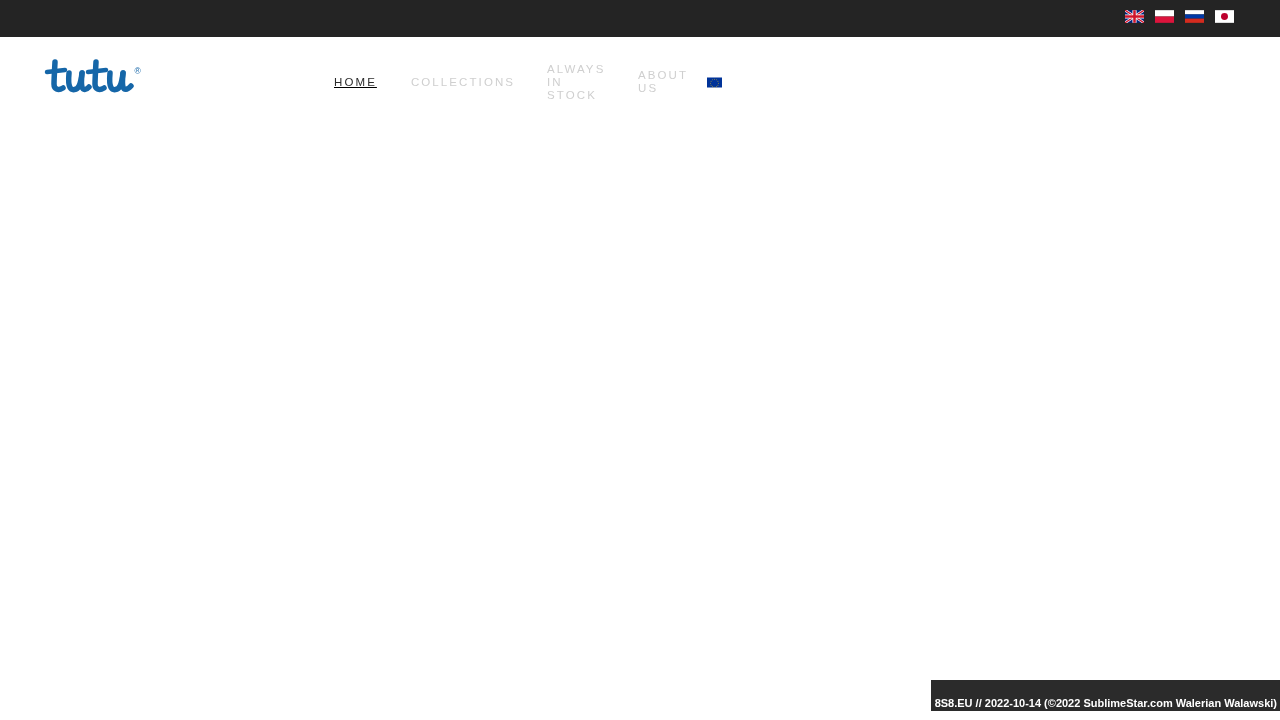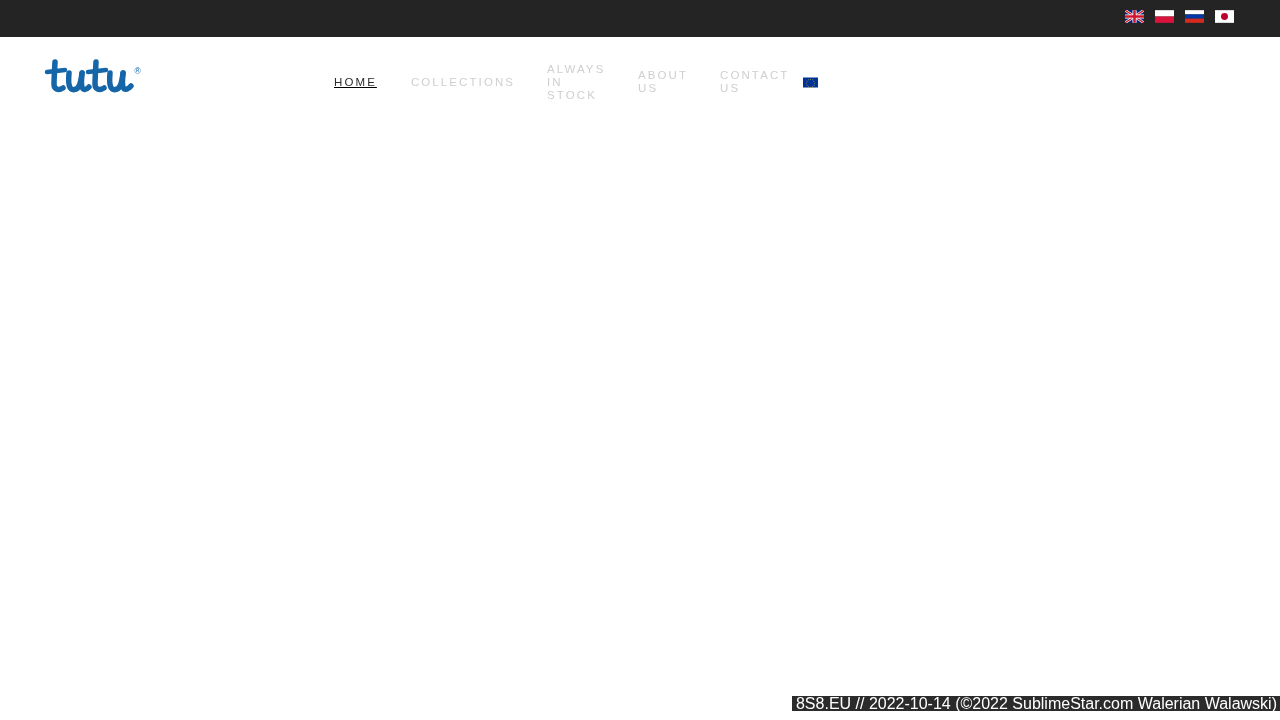--- a/index.html
+++ b/index.html
@@ -123,24 +123,24 @@
 
   
   .statusbar {
     position: absolute;
     right: 0;
     bottom: 9px;
     height: 15px;
     background: #2b2b2b;
     color: #ffffff;
     font-family: "Liberation Sans", sans-serif;
-    font-size: 16px;
-    font-weight: normal;
+    font-size: 11px;
+    font-weight: bold;
     line-height: 15px;
-    padding: 0 3px 0 4px;
+    padding: 16px 3px 0 4px;
     white-space: nowrap;
     letter-spacing: 0px;
   }
 </style>
 </head>
 <body>
 
 <div class="topbar">
   <div class="lang-list">
 
@@ -213,23 +213,20 @@
 
     <div class="nav-cell c-stock">
       <a class="nav-item">ALWAYS IN STOCK</a>
     </div>
 
     <div class="nav-cell c-about">
       <a class="nav-item">ABOUT US</a>
     </div>
 
 
-    <div class="nav-cell c-contact">
-      <a class="nav-item">CONTACT US</a>
-    </div>
 
     <div class="nav-cell c-eu">
       <span class="eu-flag">
         <svg width="15" height="11" viewBox="0 0 60 40">
           <rect width="60" height="40" fill="#003399"></rect>
           <g fill="#ffcc00">
             <circle cx="30" cy="7" r="1.7"></circle>
             <circle cx="38" cy="9.2" r="1.7"></circle>
             <circle cx="43.8" cy="15" r="1.7"></circle>
             <circle cx="46" cy="23" r="1.7"></circle>

